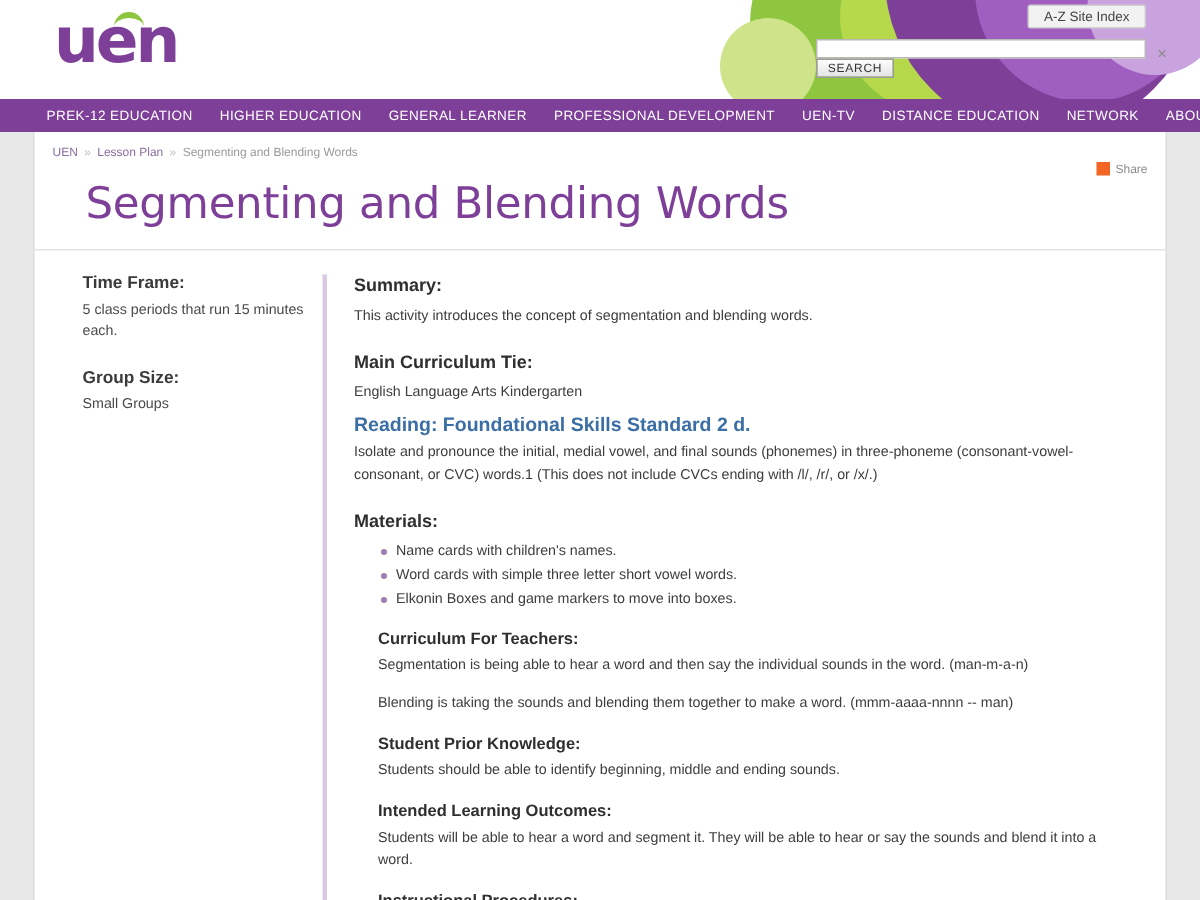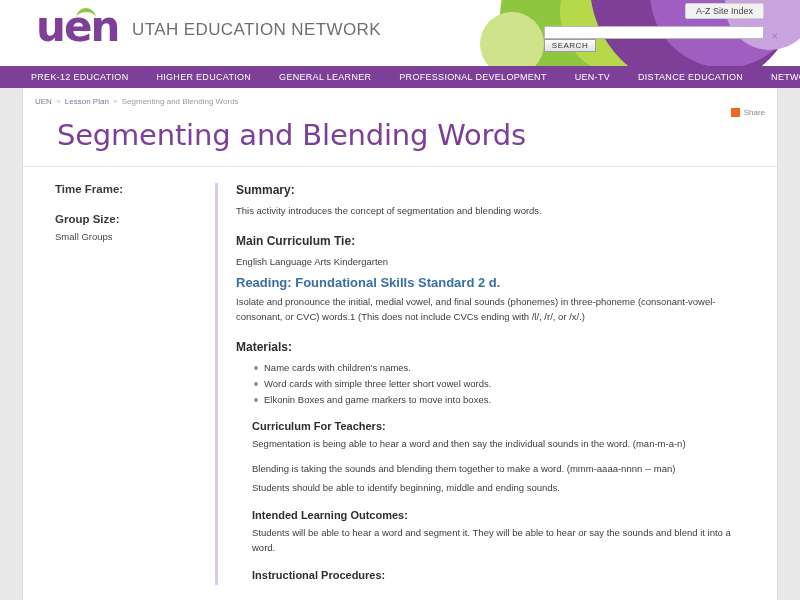--- a/index.html
+++ b/index.html
@@ -126,21 +126,21 @@
   }
 
   
   .nav {
     width: 800px;
     height: 22px;
     background: #7d3f98;
     display: flex;
     align-items: center;
     padding-left: 22px;
-    gap: 10px;
+    gap: 0px;
     text-align: right;
   }
   .nav-item {
     color: #ffffff;
     font-size: 9px;
     letter-spacing: 0.3px;
     padding: 0 9px;
     white-space: nowrap;
     text-transform: uppercase;
     cursor: pointer;
@@ -299,21 +299,20 @@
       <div class="circ c4"></div>
       <div class="circ c5"></div>
       <div class="circ c6"></div>
     </div>
 
     <div class="logo">
       <span class="u">uen</span>
       <span class="logo-swoosh"></span>
     </div>
 
-    <div class="sitename">UTAH EDUCATION NETWORK</div>
 
     <div class="az-link">A-Z Site Index</div>
 
     <div class="searchbox">
       <input type="text" placeholder="" style="">
       <button>SEARCH</button>
     </div>
     <div class="close-x">×</div>
   </div>
 
@@ -344,20 +343,21 @@
         </div>
       </div>
 
       <h1 class="title">Segmenting and Blending Words</h1>
       <div class="title-rule"></div>
 
       <div class="cols">
 
         <div class="col-left">
           <p class="lbl">Time Frame:</p>
+          <p class="val">5 class periods that run 15 minutes each.</p>
 
           <p class="lbl spaced">Group Size:</p>
           <p class="val">Small Groups</p>
         </div>
 
         <div class="col-right">
           <p class="h-sec">Summary:</p>
           <p class="p">This activity introduces the concept of segmentation and blending words.</p>
 
           <p class="h-sec gap">Main Curriculum Tie:</p>
@@ -370,20 +370,21 @@
             <li>Name cards with children's names.</li>
             <li>Word cards with simple three letter short vowel words.</li>
             <li>Elkonin Boxes and game markers to move into boxes.</li>
           </ul>
 
           <div class="sub-block">
             <p class="h-sub">Curriculum For Teachers:</p>
             <p class="p">Segmentation is being able to hear a word and then say the individual sounds in the word. (man-m-a-n)</p>
             <p class="p" style="margin-top:10px;">Blending is taking the sounds and blending them together to make a word. (mmm-aaaa-nnnn -- man)</p>
 
+            <p class="h-sub gap">Student Prior Knowledge:</p>
             <p class="p">Students should be able to identify beginning, middle and ending sounds.</p>
 
             <p class="h-sub gap">Intended Learning Outcomes:</p>
             <p class="p">Students will be able to hear a word and segment it. They will be able to hear or say the sounds and blend it into a word.</p>
 
             <p class="h-sub gap">Instructional Procedures:</p>
 
           </div>
         </div>
       </div>

